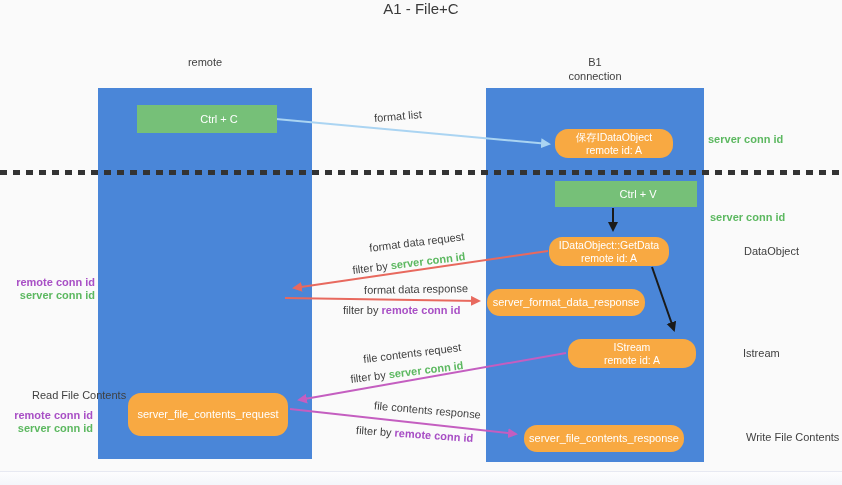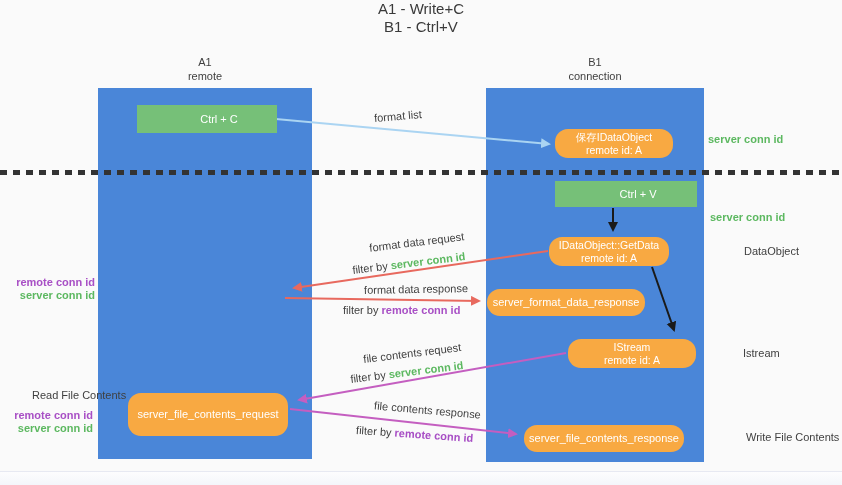--- a/index.html
+++ b/index.html
@@ -71,26 +71,24 @@
   .pair-file{left:0;top:409px;width:93px;}
   .bottom-edge{position:absolute;left:0;top:471px;width:842px;height:14px;
     border-top:1px solid #e7e9f2;background:linear-gradient(#fdfdfe,#f3f5fa);}
 </style>
 </head>
 <body>
 
 <div class="canvas">
 
   <div class="title">
-    <div>A1 - Write+C</div>
-    <div>B1 - Ctrl+V</div>
+    <div>A1 - File+C</div>
   </div>
 
   <div class="hdr hdr-left">
-    <div>A1</div>
     <div>remote</div>
   </div>
   <div class="hdr hdr-right">
     <div>B1</div>
     <div>connection</div>
   </div>
 
   <div class="lane lane-left"></div>
   <div class="lane lane-right"></div>
 

